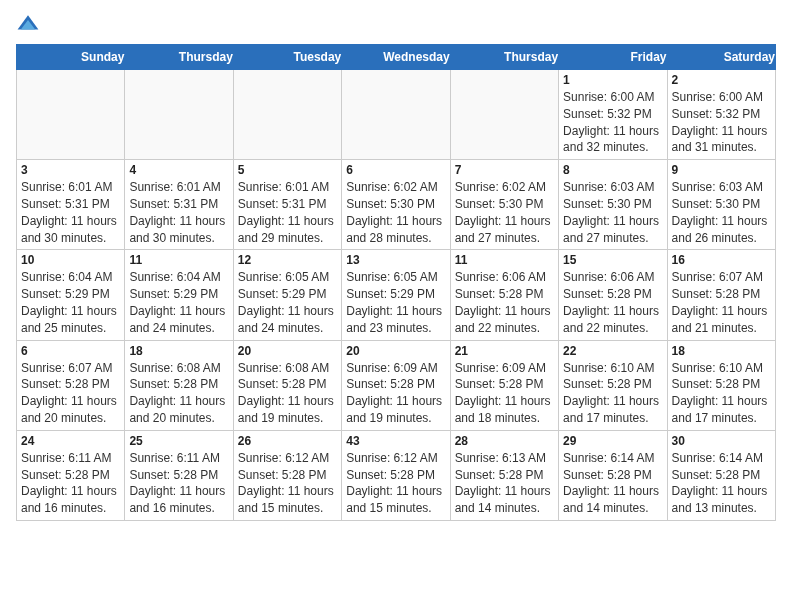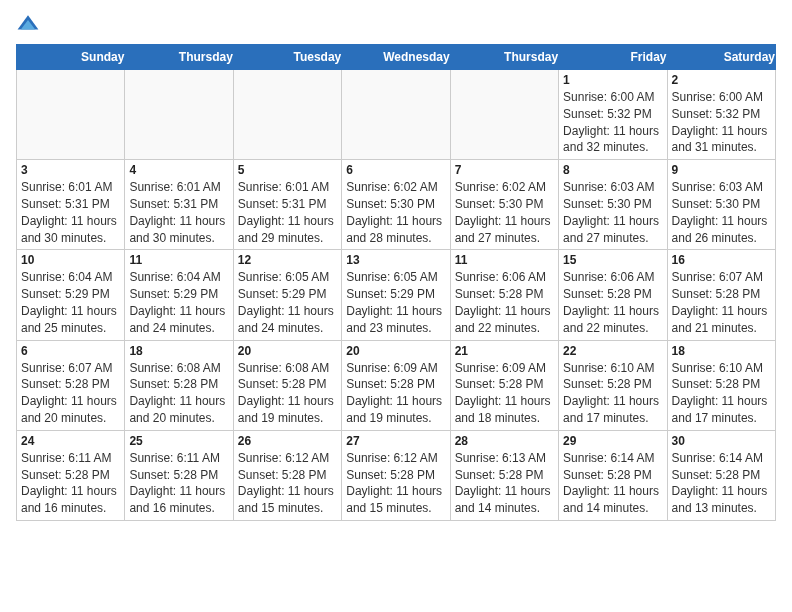--- a/index.html
+++ b/index.html
@@ -318,21 +318,21 @@
 and 16 minutes.</div>
           </td>
           <td>
             <span class="day-num">26</span>
             <div class="day-info" style="white-space: pre-line;">Sunrise: 6:12 AM
 Sunset: 5:28 PM
 Daylight: 11 hours
 and 15 minutes.</div>
           </td>
           <td>
-            <span class="day-num">27</span>
+            <span class="day-num">43</span>
             <div class="day-info" style="white-space: pre-line;">Sunrise: 6:12 AM
 Sunset: 5:28 PM
 Daylight: 11 hours
 and 15 minutes.</div>
           </td>
           <td>
             <span class="day-num">28</span>
             <div class="day-info" style="white-space: pre-line;">Sunrise: 6:13 AM
 Sunset: 5:28 PM
 Daylight: 11 hours

